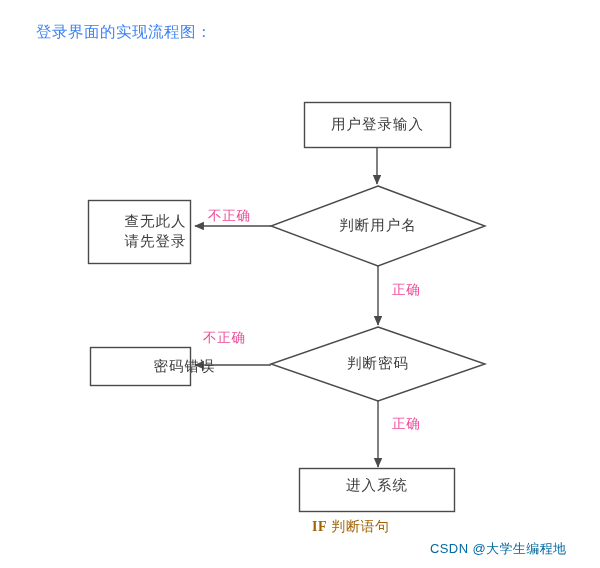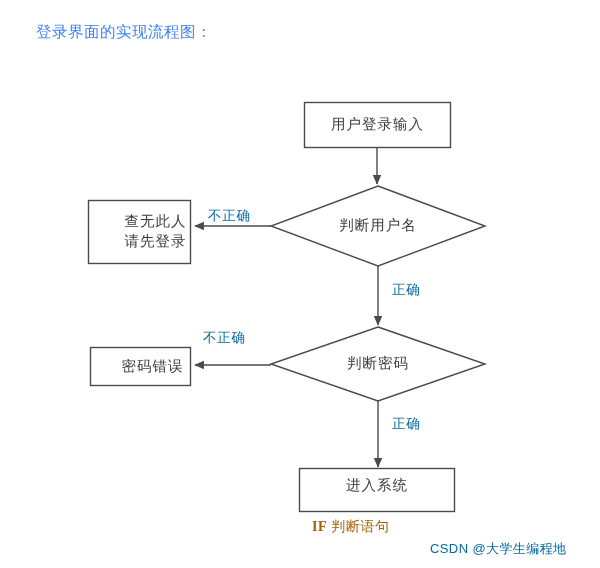--- a/index.html
+++ b/index.html
@@ -45,21 +45,21 @@
     line-height: 1.35;
     color: #3c3c3c;
     letter-spacing: 1px;
     white-space: nowrap;
     pointer-events: none;
   }
 
   .edge-label {
     position: absolute;
     font-size: 13.5px;
-    color: #0369a1;
+    color: #ec4899;
     letter-spacing: 0.8px;
     white-space: nowrap;
   }
 
   #caption {
     position: absolute;
     left: 312px;
     top: 518px;
     font-size: 14px;
     letter-spacing: 0.6px;
@@ -127,21 +127,21 @@
 
 <div class="node-label" style="left:88px; top:200px; width:103px; height:64px;padding-left:16px;">
   <span>查无此人</span>
   <span>请先登录</span>
 </div>
 
 <div class="node-label" style="left:271px; top:344px; width:214px; height:40px;">
   <span>判断密码</span>
 </div>
 
-<div class="node-label" style="left:90px; top:347px; width:125px; height:39px;">
+<div class="node-label" style="left:90px; top:347px; width:125px; height:39px;padding-left:32px;">
   <span>密码错误</span>
 </div>
 
 <div class="node-label" style="left:299px; top:468px; width:156px; height:36px;">
   <span>进入系统</span>
 </div>
 
 <div class="edge-label" style="left:208px; top:207px;">不正确</div>
 
 <div class="edge-label" style="left:392px; top:281px;">正确</div>

